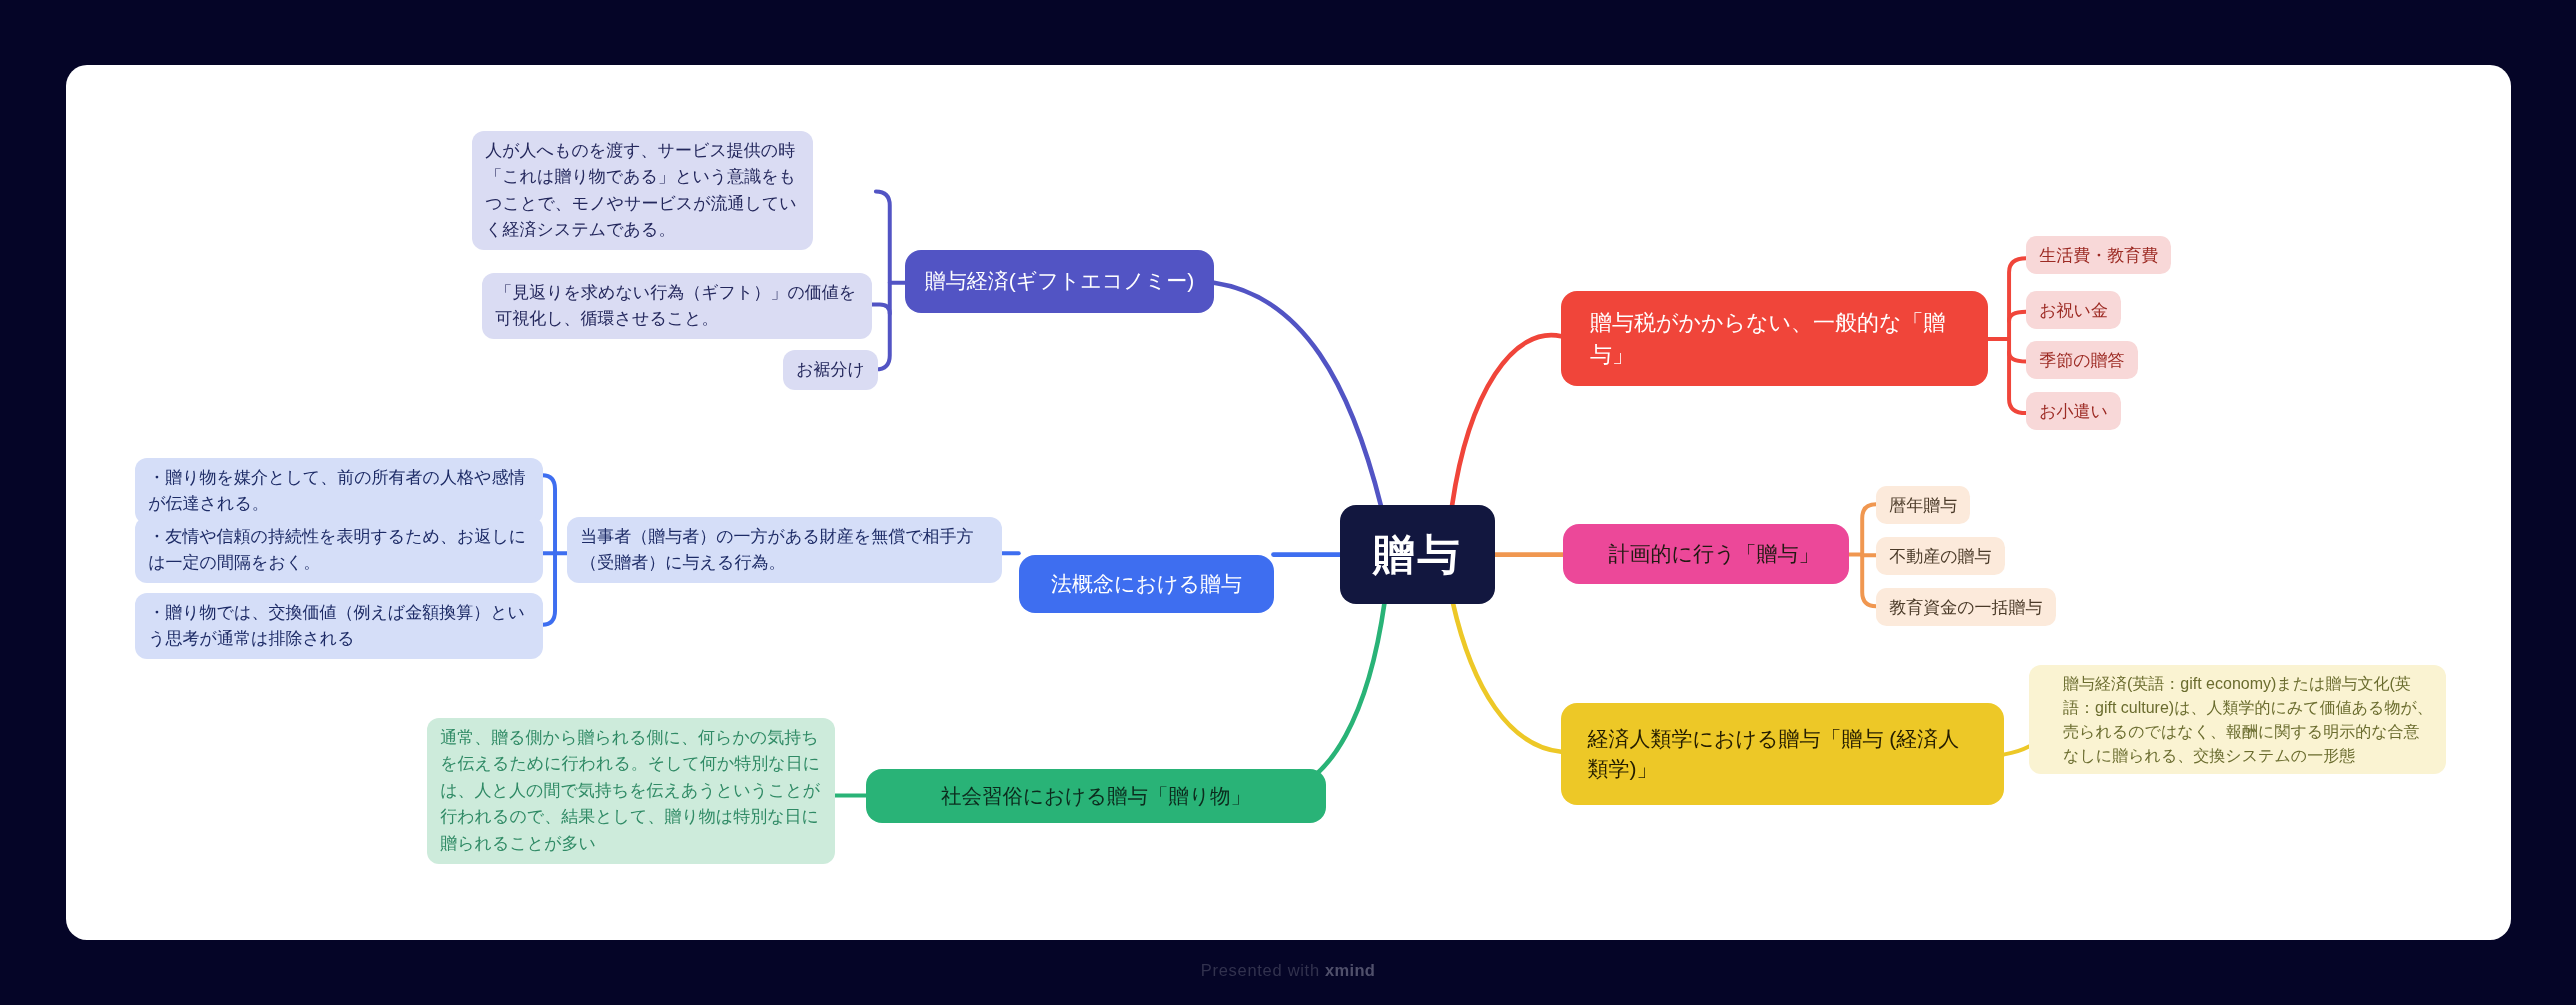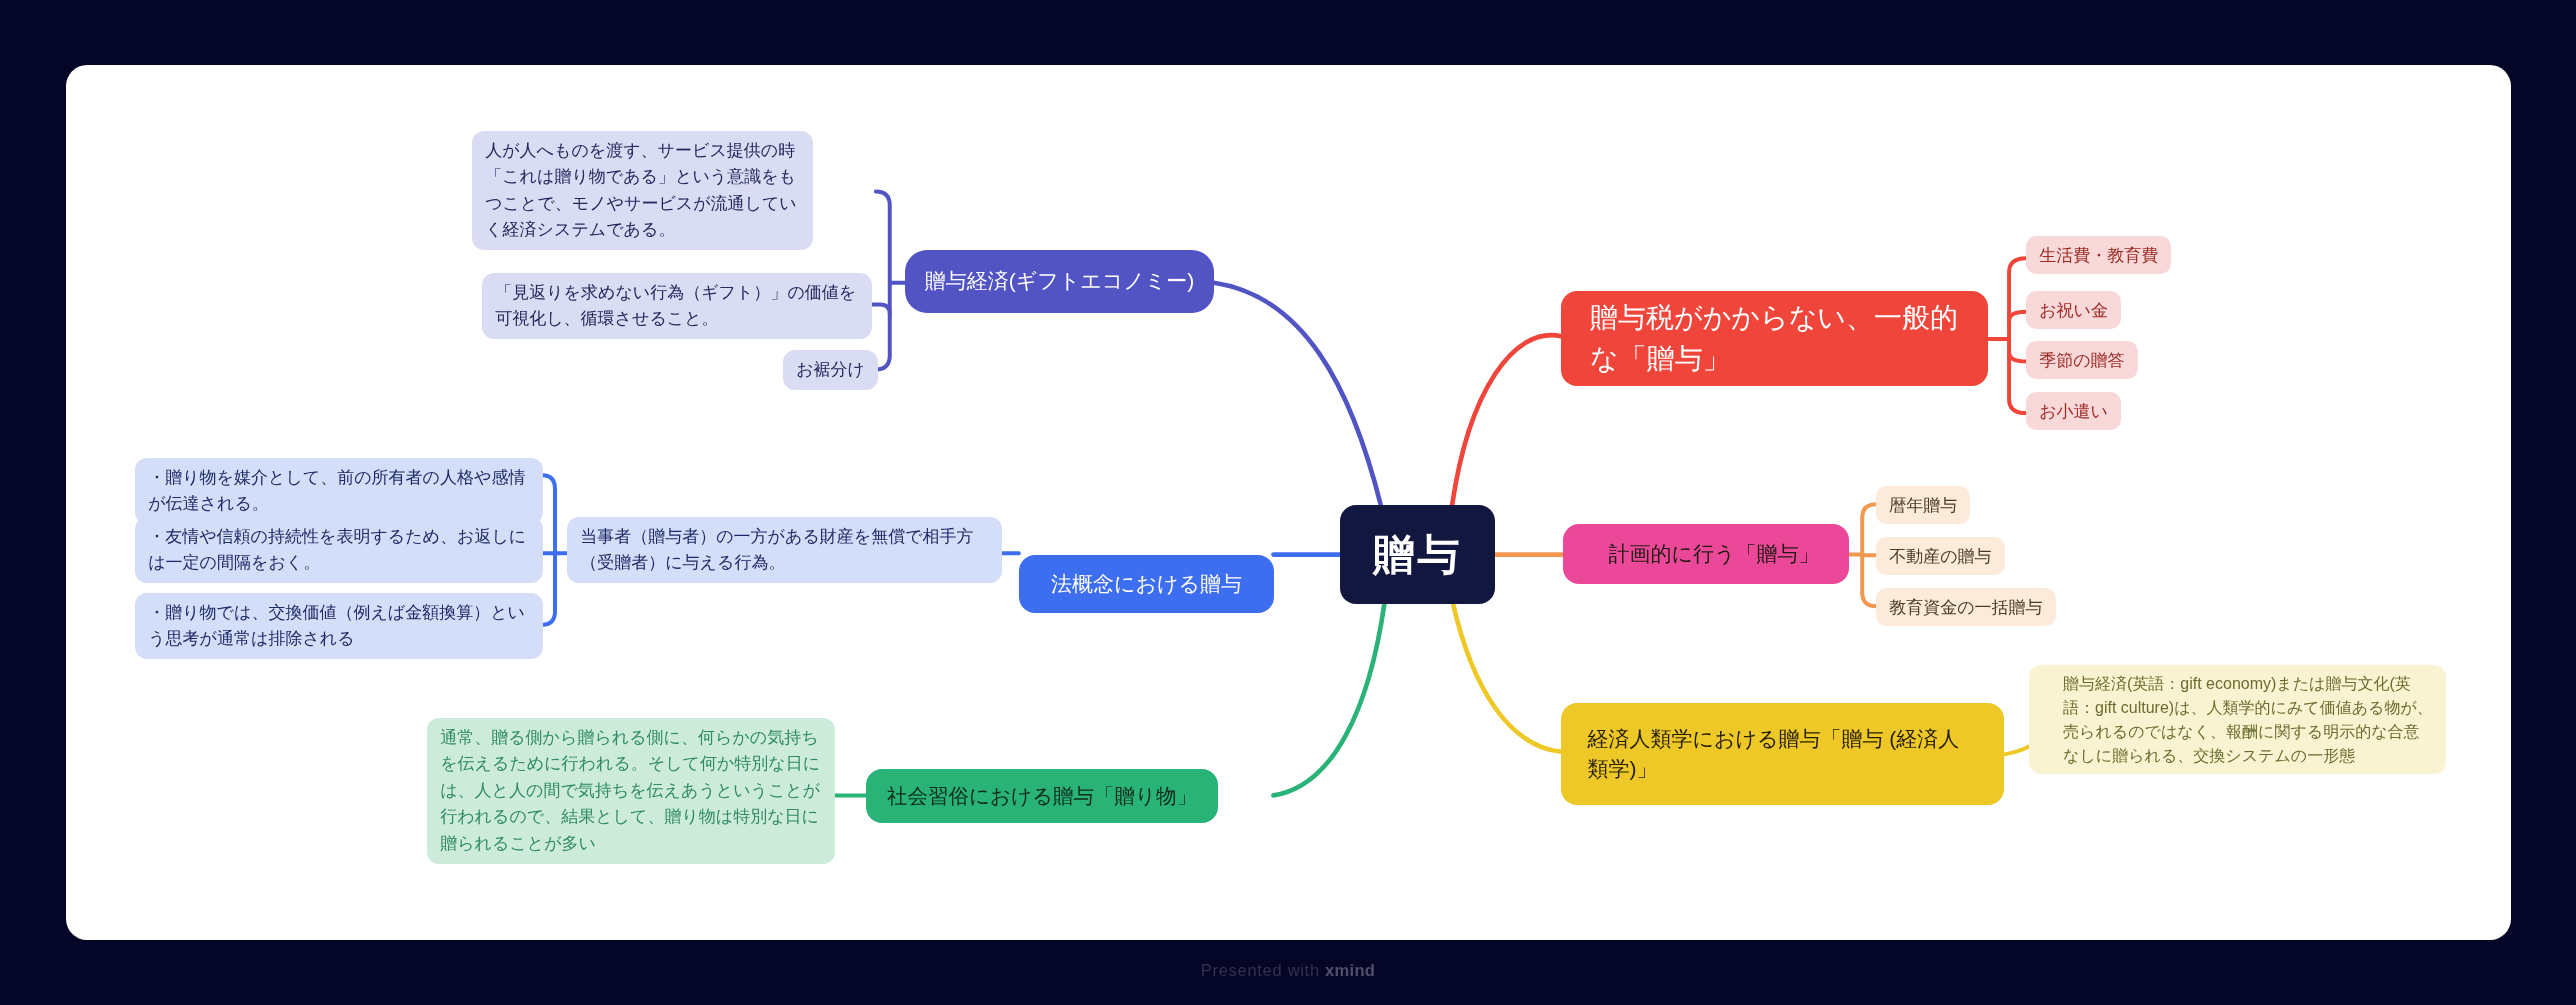--- a/index.html
+++ b/index.html
@@ -11,21 +11,21 @@
   .node{position:absolute;z-index:3;box-sizing:border-box;}
   .central{background:#12173f;color:#ffffff;border-radius:16px;
            display:flex;align-items:center;justify-content:center;
            font-size:42px;font-weight:600;letter-spacing:2.6px;}
   .topic{border-radius:16px;display:flex;align-items:center;
          font-size:21px;line-height:1.45;font-weight:500;}
   .topic.center{justify-content:center;}
   .note{border-radius:12px;font-size:17px;line-height:26.5px;padding:6.6px 13.2px;}
   .chip{border-radius:10.6px;font-size:17px;line-height:25px;padding:6.6px 13.2px;
         position:absolute;z-index:3;white-space:nowrap;box-sizing:border-box;}
-  .t-indigo{background:#5254c4;color:#ffffff;border-radius:22px;}
+  .t-indigo{background:#5254c4;color:#ffffff;}
   .n-indigo{background:#dadcf3;color:#23275c;}
   .t-blue{background:#3e6ef0;color:#ffffff;margin-top:29px;}
   .n-blue{background:#d5def8;color:#1d2b66;}
   .t-green{background:#29b377;color:#0c2b1d;}
   .n-green{background:#cdebdb;color:#2f8a65;}
   .t-red{background:#f0453a;color:#ffffff;}
   .n-red{background:#f8d8d8;color:#9c2a23;}
   .t-orange{background:#ec4899;color:#201a12;padding-left:16px;}
   .n-orange{background:#fceadb;color:#4a3a28;}
   .t-yellow{background:#edc827;color:#241d00;}
@@ -88,24 +88,24 @@
   <div class="node note n-indigo" style="left:472px;top:131px;width:341px;">人が人へものを渡す、サービス提供の時「これは贈り物である」という意識をもつことで、モノやサービスが流通していく経済システムである。</div>
   <div class="node note n-indigo" style="left:482px;top:273px;width:390px;">「見返りを求めない行為（ギフト）」の価値を可視化し、循環させること。</div>
   <div class="node note n-indigo" style="left:783px;top:350px;">お裾分け</div>
 
   <div class="node topic t-blue center" style="left:1019px;top:526px;width:255px;height:58px;">法概念における贈与</div>
   <div class="node note n-blue" style="left:567px;top:517px;width:435px;border-radius:12px;">当事者（贈与者）の一方がある財産を無償で相手方（受贈者）に与える行為。</div>
   <div class="node note n-blue" style="left:135px;top:458px;width:408px;">・贈り物を媒介として、前の所有者の人格や感情が伝達される。</div>
   <div class="node note n-blue" style="left:135px;top:517px;width:408px;">・友情や信頼の持続性を表明するため、お返しには一定の間隔をおく。</div>
   <div class="node note n-blue" style="left:135px;top:593px;width:408px;">・贈り物では、交換価値（例えば金額換算）という思考が通常は排除される</div>
 
-  <div class="node topic t-green center" style="left:866px;top:769px;width:352px;height:54px;font-size:20.5px;">社会習俗における贈与「贈り物」</div>
+  <div class="node topic t-green center" style="left:866px;top:769px;width:460px;height:54px;font-size:20.5px;">社会習俗における贈与「贈り物」</div>
   <div class="node note n-green" style="left:427px;top:718px;width:408px;">通常、贈る側から贈られる側に、何らかの気持ちを伝えるために行われる。そして何か特別な日には、人と人の間で気持ちを伝えあうということが行われるので、結果として、贈り物は特別な日に贈られることが多い</div>
 
-  <div class="node topic t-red" style="left:1561px;top:291px;width:427px;height:95px;padding:0 29px;font-size:28px;">贈与税がかからない、一般的な「贈与」</div>
+  <div class="node topic t-red" style="left:1561px;top:291px;width:427px;height:95px;padding:0 29px;font-size:22px;">贈与税がかからない、一般的な「贈与」</div>
   <div class="chip n-red" style="left:2026px;top:236px;">生活費・教育費</div>
   <div class="chip n-red" style="left:2026px;top:291px;">お祝い金</div>
   <div class="chip n-red" style="left:2026px;top:341px;">季節の贈答</div>
   <div class="chip n-red" style="left:2026px;top:392px;">お小遣い</div>
 
   <div class="node topic t-orange center" style="left:1563px;top:524px;width:286px;height:60px;">計画的に行う「贈与」</div>
   <div class="chip n-orange" style="left:1876px;top:486px;">暦年贈与</div>
   <div class="chip n-orange" style="left:1876px;top:537px;">不動産の贈与</div>
   <div class="chip n-orange" style="left:1876px;top:588px;">教育資金の一括贈与</div>
 

